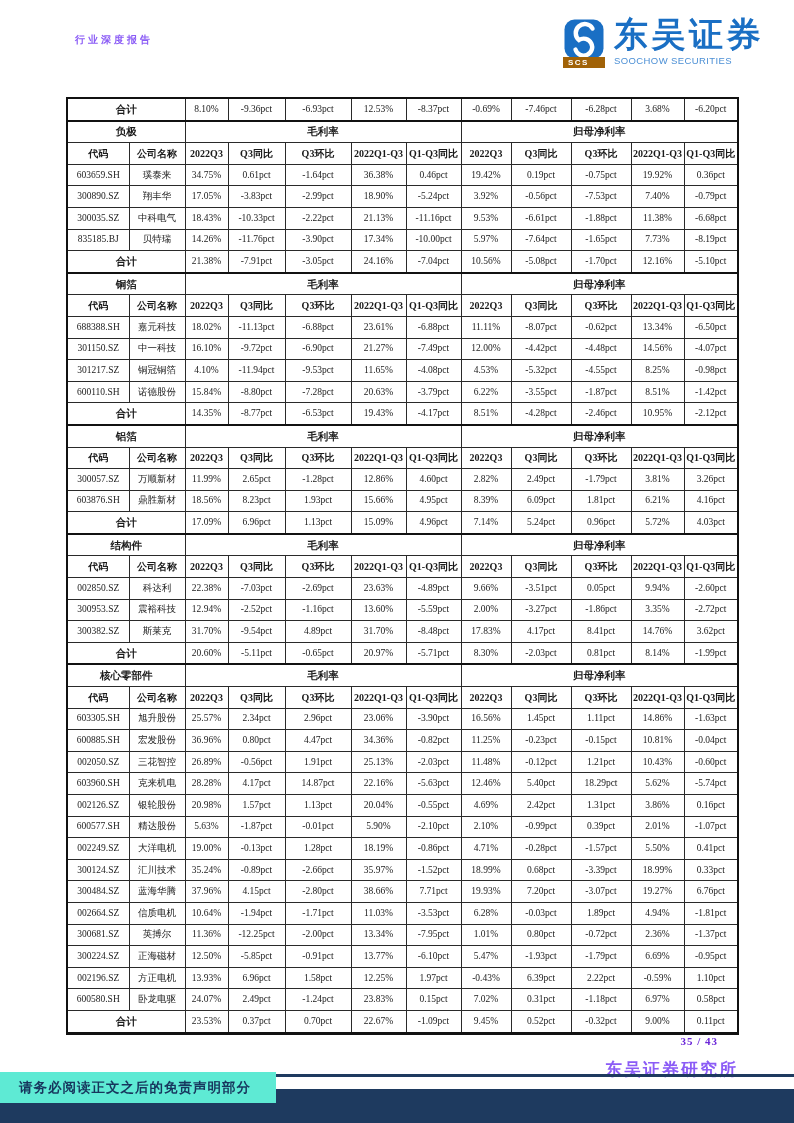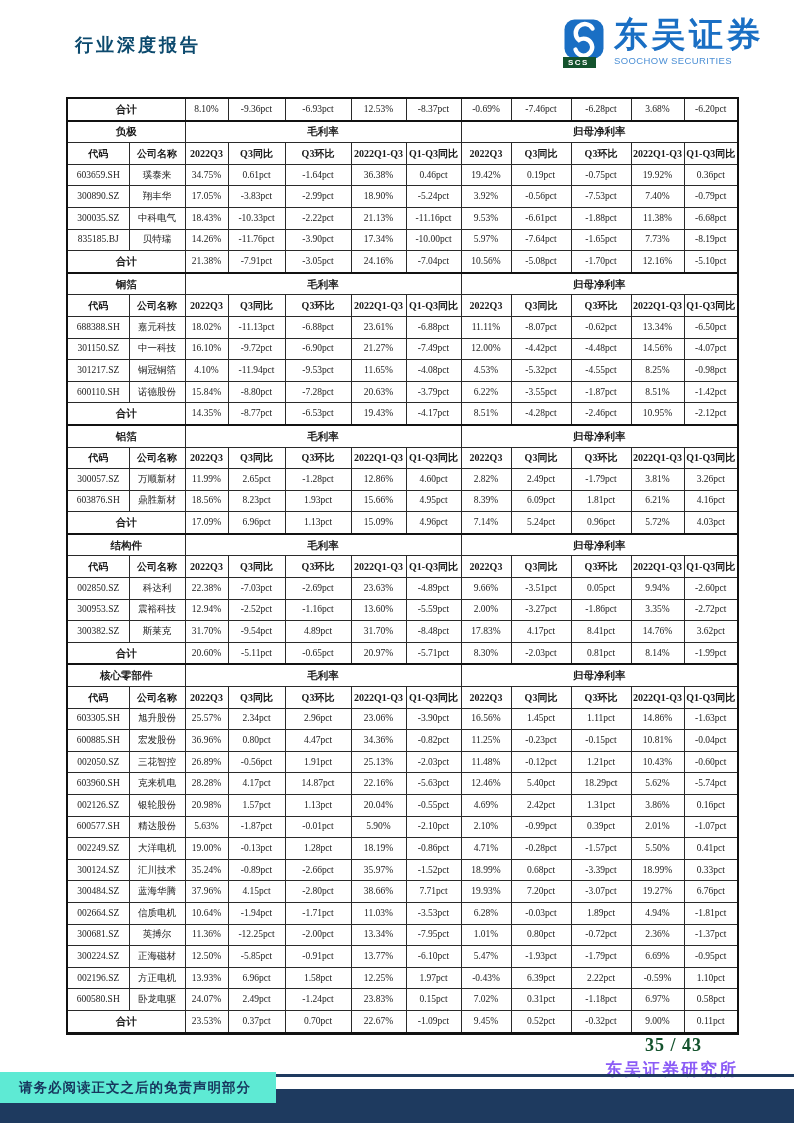--- a/index.html
+++ b/index.html
@@ -4,29 +4,29 @@
 <style>
   html,body{margin:0;padding:0;}
   body{
     width:794px;height:1123px;position:relative;background:#ffffff;
     font-family:"Liberation Serif","DejaVu Serif",serif;
     color:#1a1a1a;overflow:hidden;
   }
   
   .page-title{
     position:absolute;left:75px;top:33px;
-    font-size:18px;letter-spacing:3px;color:#0c4a6e;font-weight:600;
+    font-size:10px;letter-spacing:3px;color:#8b5cf6;font-weight:600;
   }
   .brand{position:absolute;left:563px;top:18px;width:176px;height:56px;display:flex;}
   .brand-icon-wrap{position:relative;width:44px;height:56px;flex:0 0 auto;}
   .brand-icon-wrap svg{display:block;}
   .brand-scs{
-    position:absolute;left:0;top:39px;background:#14532d;color:#ffffff;
+    position:absolute;left:0;top:39px;background:#a16207;color:#ffffff;
     font-family:"Liberation Sans","DejaVu Sans",sans-serif;
-    font-size:8px;font-weight:bold;letter-spacing:1.5px;padding:1px 7px 1px 5px;line-height:9px;text-align:right;
+    font-size:8px;font-weight:bold;letter-spacing:1.5px;padding:1px 16px 1px 5px;line-height:9px;text-align:right;
   }
   .brand-text{margin-left:7px;padding-top:2px;}
   .brand-cn{
     font-size:34px;font-weight:bold;color:#1a6fc4;letter-spacing:3.5px;
     line-height:30px;white-space:nowrap;text-align:right;
   }
   .brand-en{
     font-family:"Liberation Sans","DejaVu Sans",sans-serif;
     font-size:9.5px;color:#4b8fd5;letter-spacing:0.4px;line-height:13px;margin-top:4px;white-space:nowrap;
   }
@@ -37,21 +37,21 @@
     border:1px solid #2a2a2a;text-align:center;vertical-align:middle;
     height:20.6px;padding:0 1px;font-size:9.5px;line-height:11px;
     white-space:nowrap;overflow:hidden;
   }
   tr.section-row td{border-top:2px solid #111111;font-weight:bold;font-size:10.5px;}
   tr.colhead-row td{font-weight:bold;font-size:10px;}
   tr.total-row td:first-child{font-weight:bold;font-size:10.5px;}
   tr:last-child td{border-bottom:3px solid #111111;}
   
   .page-num{
-    position:absolute;top:1035px;right:92px;color:#14532d;font-weight:bold;font-size:18px;letter-spacing:1px;
+    position:absolute;top:1035px;right:76px;color:#6d28d9;font-weight:bold;font-size:11px;letter-spacing:1px;
   }
   .institute{
     position:absolute;top:1058px;right:56px;color:#8b5cf6;font-weight:bold;font-size:17px;letter-spacing:2px;
   }
   .foot-rule{position:absolute;top:1074px;left:270px;right:0;height:3px;background:#1e3a5f;}
   .foot-band{position:absolute;top:1089px;left:0;width:794px;height:34px;background:#1e3a5f;}
   .disclaimer-box{
     position:absolute;top:1072px;left:0;width:276px;height:31px;background:#5eead4;
     display:flex;align-items:center;z-index:5;
   }

